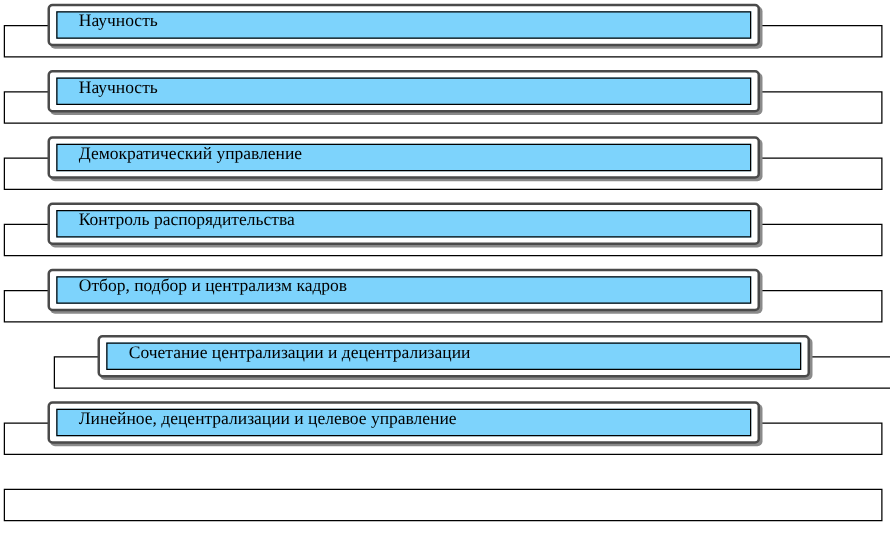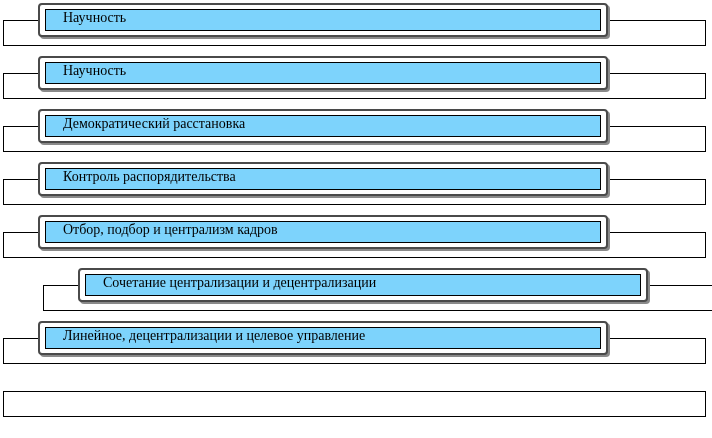--- a/index.html
+++ b/index.html
@@ -87,21 +87,21 @@
       <div class="box-inner">
         <span class="box-label">Научность</span>
       </div>
     </div>
   </div>
 
   <div class="row" style="top:106px;">
     <div class="back-bar"></div>
     <div class="box">
       <div class="box-inner">
-        <span class="box-label">Демократический расстановка</span>
+        <span class="box-label">Демократический управление</span>
       </div>
     </div>
   </div>
 
   <div class="row" style="top:159px;">
     <div class="back-bar"></div>
     <div class="box">
       <div class="box-inner">
         <span class="box-label">Контроль распорядительства</span>
       </div>

